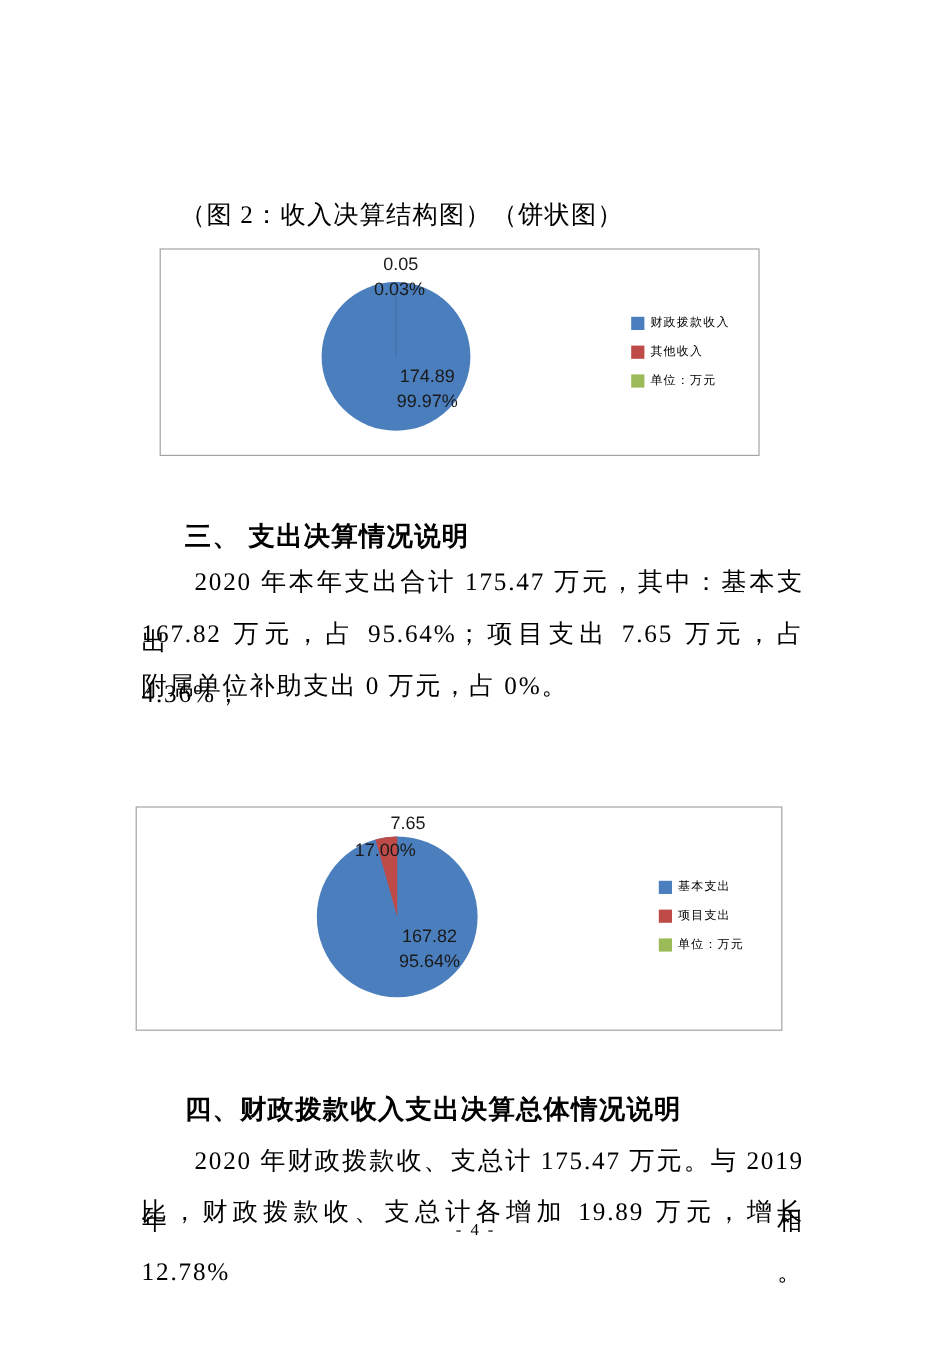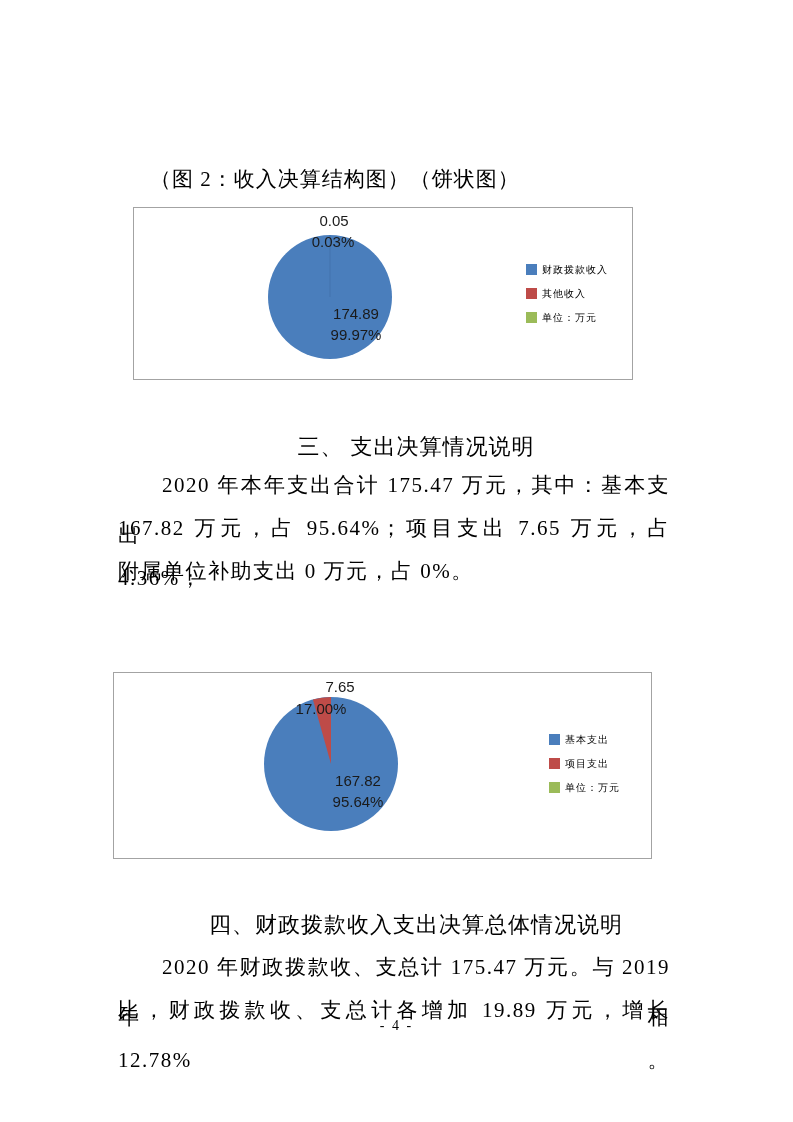--- a/index.html
+++ b/index.html
@@ -14,22 +14,22 @@
     background: #fff; overflow: hidden;
   }
   .caption {
     position: absolute; left: 118px; width: 560px;
     font-size: 21px; line-height: 30px; letter-spacing: 1px;
     text-indent: 32px; white-space: nowrap;
   }
   .heading {
     position: absolute; left: 118px; width: 560px;
     font-family: "Liberation Sans", "DejaVu Sans", sans-serif;
-    font-weight: normal; font-size: 22px; line-height: 34px;
-    text-indent: 36px; letter-spacing: 1px; white-space: nowrap; text-align: center;
+    font-weight: bold; font-size: 22px; line-height: 34px;
+    text-indent: 36px; letter-spacing: 1px; white-space: nowrap;
   }
   .para { position: absolute; left: 118px; width: 552px; }
   .pline {
     font-size: 21px; line-height: 50px; height: 43px;
     letter-spacing: 1.5px; white-space: nowrap;
   }
   .jline { text-align: justify; text-align-last: justify; white-space: normal; }
   .indent { text-indent: 44px; }
   .chart-box {
     position: absolute; background: #fff;

